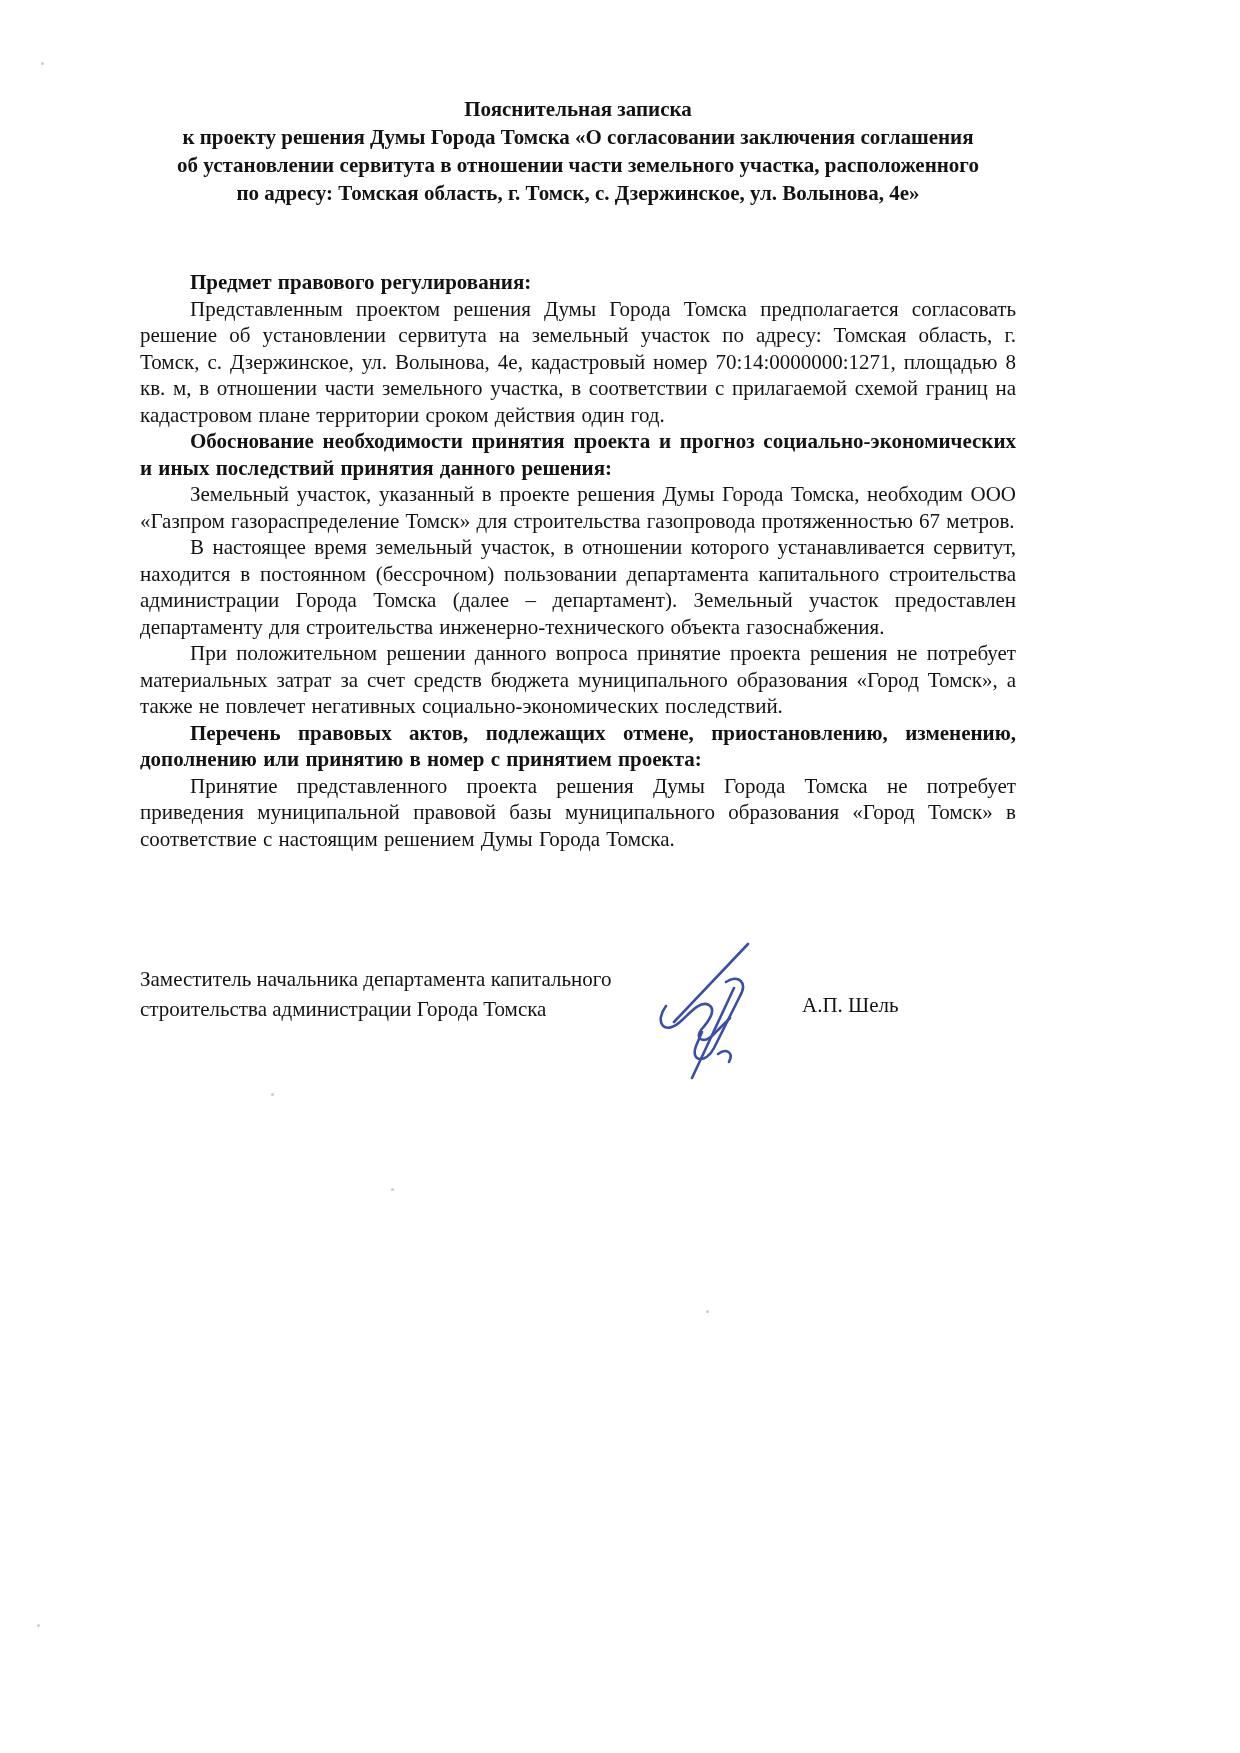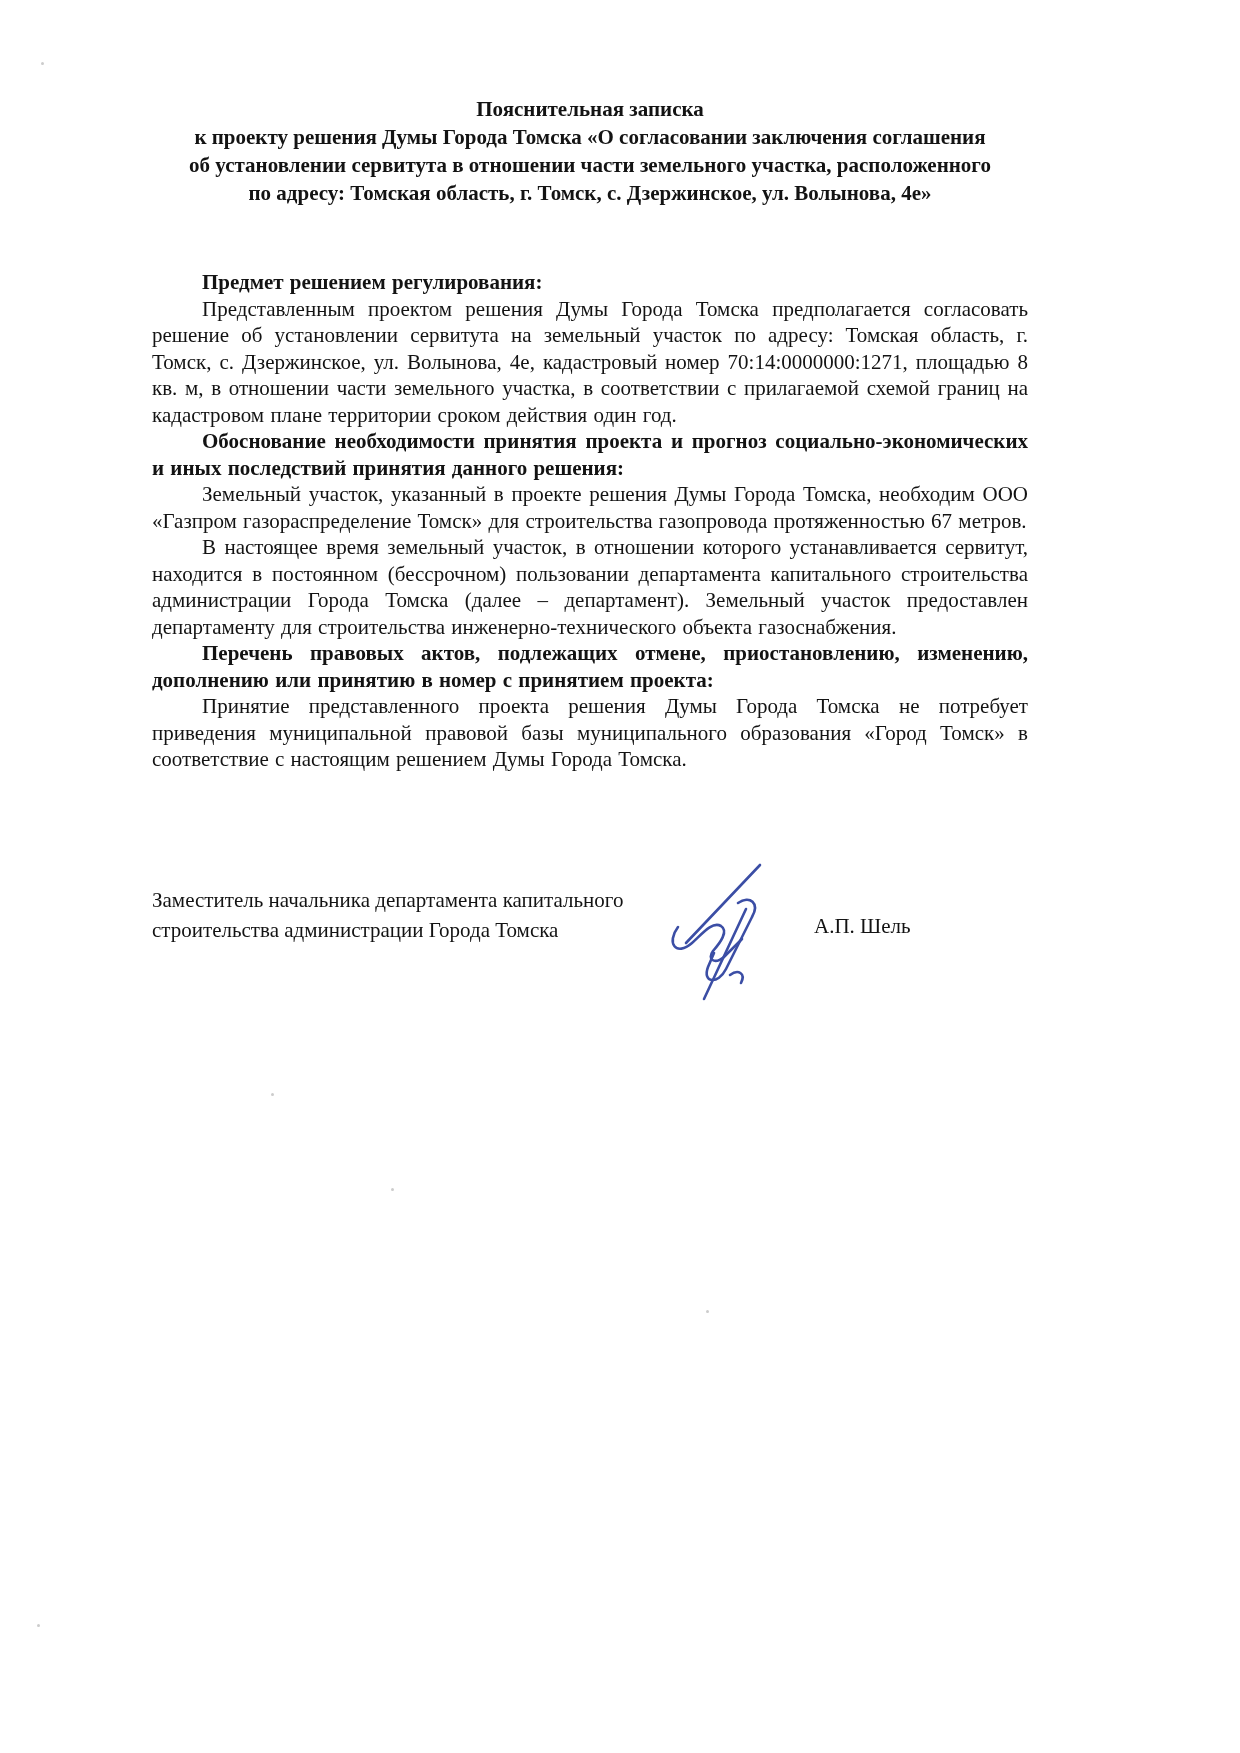--- a/index.html
+++ b/index.html
@@ -7,21 +7,21 @@
   body {
     width: 1240px;
     height: 1753px;
     position: relative;
     font-family: "Liberation Serif", "DejaVu Serif", serif;
     color: #131313;
     overflow: hidden;
   }
   .page {
     position: absolute;
-    left: 152px;
+    left: 140px;
     top: 95px;
     width: 876px;
   }
   .doc-title {
     text-align: center;
     font-weight: bold;
     font-size: 21px;
     line-height: 28px;
     margin-bottom: 62px;
   }
@@ -75,25 +75,26 @@
 
 <div class="page">
 
   <div class="doc-title">
     <div class="t-line">Пояснительная записка</div>
     <div class="t-line">к проекту решения Думы Города Томска «О согласовании заключения соглашения</div>
     <div class="t-line">об установлении сервитута в отношении части земельного участка, расположенного</div>
     <div class="t-line">по адресу: Томская область,  г. Томск, с. Дзержинское, ул. Волынова, 4е»</div>
   </div>
 
-  <p class="block heading">Предмет решением регулирования:</p>
+  <p class="block heading">Предмет правового регулирования:</p>
   <p class="block">Представленным проектом решения Думы Города Томска предполагается согласовать решение об установлении сервитута на земельный участок по адресу: Томская область, г. Томск, с. Дзержинское, ул. Волынова, 4е, кадастровый номер 70:14:0000000:1271, площадью 8 кв. м, в отношении части земельного участка, в соответствии с прилагаемой схемой границ на кадастровом плане территории сроком действия один год.</p>
   <p class="block heading">Обоснование необходимости принятия проекта и прогноз социально-экономических и иных последствий принятия данного решения:</p>
   <p class="block">Земельный участок, указанный в проекте решения Думы Города Томска, необходим ООО «Газпром газораспределение Томск» для строительства газопровода протяженностью 67 метров.</p>
   <p class="block">В настоящее время земельный участок, в отношении которого устанавливается сервитут, находится в постоянном (бессрочном) пользовании департамента капитального строительства администрации Города Томска (далее – департамент). Земельный участок предоставлен департаменту для строительства инженерно-технического объекта газоснабжения.</p>
+  <p class="block">При положительном решении данного вопроса принятие проекта решения не потребует материальных затрат за счет средств бюджета муниципального образования «Город Томск», а также не повлечет негативных социально-экономических последствий.</p>
   <p class="block heading">Перечень правовых актов, подлежащих отмене, приостановлению, изменению, дополнению или принятию в номер с принятием проекта:</p>
   <p class="block">Принятие представленного проекта решения Думы Города Томска не потребует приведения муниципальной правовой базы муниципального образования «Город Томск» в соответствие с настоящим решением Думы Города Томска.</p>
 
   <div class="signature-row">
     <div class="sig-position">
       <div>Заместитель начальника департамента капитального</div>
       <div>строительства администрации Города Томска</div>
     </div>
     <div class="sig-scribble">
       <svg viewBox="0 0 170 170" xmlns="http://www.w3.org/2000/svg" fill="none">

